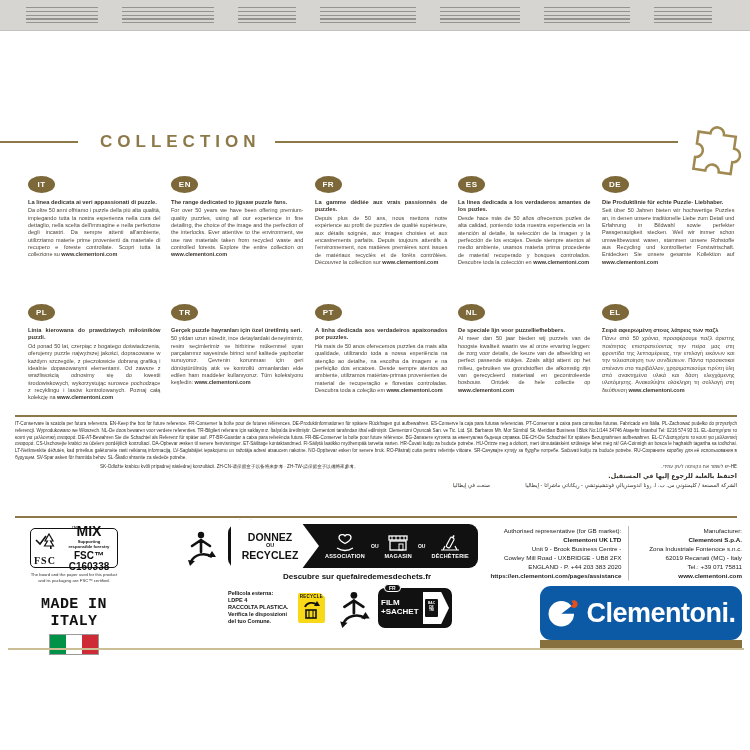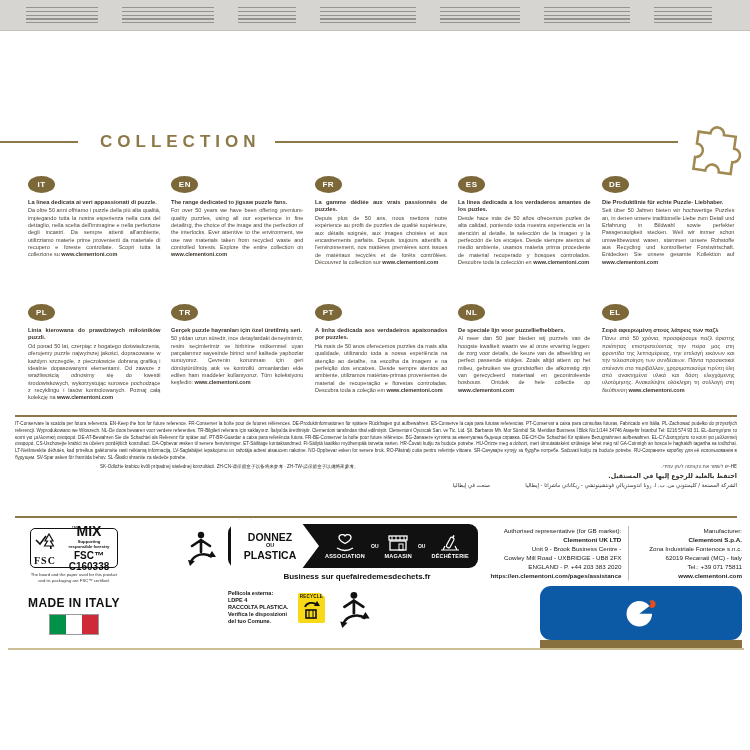--- a/index.html
+++ b/index.html
@@ -55,21 +55,21 @@
   .fsc-sup{position:relative;height:11px;}
   .fsc-sup-in{position:absolute;top:0;left:0;width:200%;transform:scale(.5);transform-origin:0 0;
               font-size:8.5px;font-weight:bold;white-space:pre-line;line-height:1.15;text-align:center;}
   .fsc-code{font-weight:bold;font-size:10px;}
   .fsc-tm{position:absolute;top:-4px;left:40px;font-size:6px;color:#111;}
   .fsc-note{left:16px;top:50px;width:116px;height:14px;}
   .fsc-note-in{position:absolute;top:0;left:0;width:200%;transform:scale(.5);transform-origin:0 0;
                font-size:8.5px;color:#333;white-space:pre-line;text-align:center;line-height:1.25;}
   
   .made{left:26px;top:74px;width:96px;text-align:center;color:#111;}
-  .made-label{font-weight:bold;font-size:12px;letter-spacing:.4px;}
+  .made-label{font-weight:bold;font-size:15px;letter-spacing:.4px;font-family:Liberation Mono, monospace;}
   .flag{width:48px;height:19px;margin:4px auto 0;display:flex;border:1px solid #999;}
   .flag div{flex:1;}
   
   .triman1{left:186px;top:8px;} .triman2{left:338px;top:68px;}
   
   .donnez{left:228px;top:2px;width:250px;height:44px;background:#111;border-radius:9px;
           display:flex;align-items:center;padding:3px;box-sizing:border-box;}
   .bubble{width:88px;height:52px;background:#fff;color:#111;text-align:center;
           clip-path:polygon(0 0,78% 0,100% 50%,78% 100%,0 100%);display:flex;flex-direction:column;
           justify-content:center;line-height:1;padding-right:10px;box-sizing:border-box;}
@@ -276,21 +276,21 @@
       <path d="M5 32 a13 11 0 0 1 21 -5" stroke="#111" stroke-width="2.4" fill="none"></path>
       <path d="M26 21 l4 6 h-8 z" fill="#111"></path>
       <path d="M4 36 l-2 -6 7 1 z" fill="#111"></path>
     </svg>
 
     <div class="abs donnez">
       <span class="fr-pill">FR</span>
       <div class="bubble">
         <div class="bub-big">DONNEZ</div>
         <div class="bub-ou">OU</div>
-        <div class="bub-big">PLASTICA</div>
+        <div class="bub-big">RECYCLEZ</div>
       </div>
       <div class="don-items">
         <div class="don-item">
           <svg width="22" height="18" viewBox="0 0 22 18">
             <path d="M11 2 c1.5 -2.5 6 -1.5 6 1.5 c0 2.5 -4 5 -6 6 c-2 -1 -6 -3.5 -6 -6 c0 -3 4.5 -4 6 -1.5 z" fill="none" stroke="#fff" stroke-width="1.3"></path>
             <path d="M3 14 q8 5 16 0" fill="none" stroke="#fff" stroke-width="1.3"></path>
           </svg>
           <span class="don-label">ASSOCIATION</span>
         </div>
         <span class="don-ou">OU</span>
@@ -309,21 +309,21 @@
             <g transform="rotate(28 11 9)">
               <rect x="9" y="3" width="4" height="11" rx="1.5" fill="none" stroke="#fff" stroke-width="1.2"></rect>
               <rect x="10.2" y="0.5" width="1.6" height="3" fill="#fff"></rect>
             </g>
             <path d="M2 16 h18 M4 16 l2 -4 M18 16 l-2 -4" stroke="#fff" stroke-width="1.2" fill="none"></path>
           </svg>
           <span class="don-label">DÉCHÈTERIE</span>
         </div>
       </div>
     </div>
-    <div class="abs adresses">Business sur quefairedemesdechets.fr</div>
+    <div class="abs adresses">Descubre sur quefairedemesdechets.fr</div>
 
     <div class="abs pellicola">
       <div class="pellicola-in">Pellicola esterna:
 LDPE 4
 RACCOLTA PLASTICA.
 Verifica le disposizioni
 del tuo Comune.</div>
     </div>
 
     <div class="abs recycle">
@@ -339,20 +339,32 @@
     </div>
 
     <svg class="abs triman2" width="36" height="40" viewBox="0 0 34 38">
       <circle cx="15" cy="5" r="3.2" fill="#111"></circle>
       <path d="M15 10 l-9 6 M15 10 l9 6 M15 10 v12" stroke="#111" stroke-width="2.6" fill="none" stroke-linecap="round"></path>
       <path d="M5 32 a13 11 0 0 1 21 -5" stroke="#111" stroke-width="2.4" fill="none"></path>
       <path d="M26 21 l4 6 h-8 z" fill="#111"></path>
       <path d="M4 36 l-2 -6 7 1 z" fill="#111"></path>
     </svg>
 
+    <div class="abs film">
+      <span class="film-fr">FR</span>
+      <div class="film-label">FILM
++SACHET</div>
+      <div class="bac">
+        <div class="bac-bin">
+          <div class="bac-bin-in">BAC
+DE
+TRI</div>
+        </div>
+      </div>
+    </div>
 
     <div class="abs addr">
       <div class="addr-in">
         <div class="addr-col1">
           <div>Authorised representative (for GB market):</div>
           <div class="bold">Clementoni UK LTD</div>
           <div>Unit 9 - Brook Business Centre -</div>
           <div>Cowley Mill Road - UXBRIDGE - UB8 2FX</div>
           <div>ENGLAND - P. +44 203 383 2020</div>
           <div class="bold">https://en.clementoni.com/pages/assistance</div>
@@ -367,18 +379,19 @@
         </div>
       </div>
     </div>
 
     <div class="abs logo">
       <svg width="34" height="34" viewBox="0 0 40 40">
         <circle cx="18" cy="21" r="15" fill="#fff"></circle>
         <polygon points="18,21 40,4 40,21" fill="#0c5aa6"></polygon>
         <path d="M30 6 a4.5 4.5 0 1 1 -1 6 l3 -2.5 z" fill="#e84e1b"></path>
       </svg>
+      <span class="logo-text">Clementoni.</span>
     </div>
     <div class="abs gold-bar"></div>
     <div class="abs bottom-edge"></div>
   </div>
 
 </div>
 
 </body></html>

